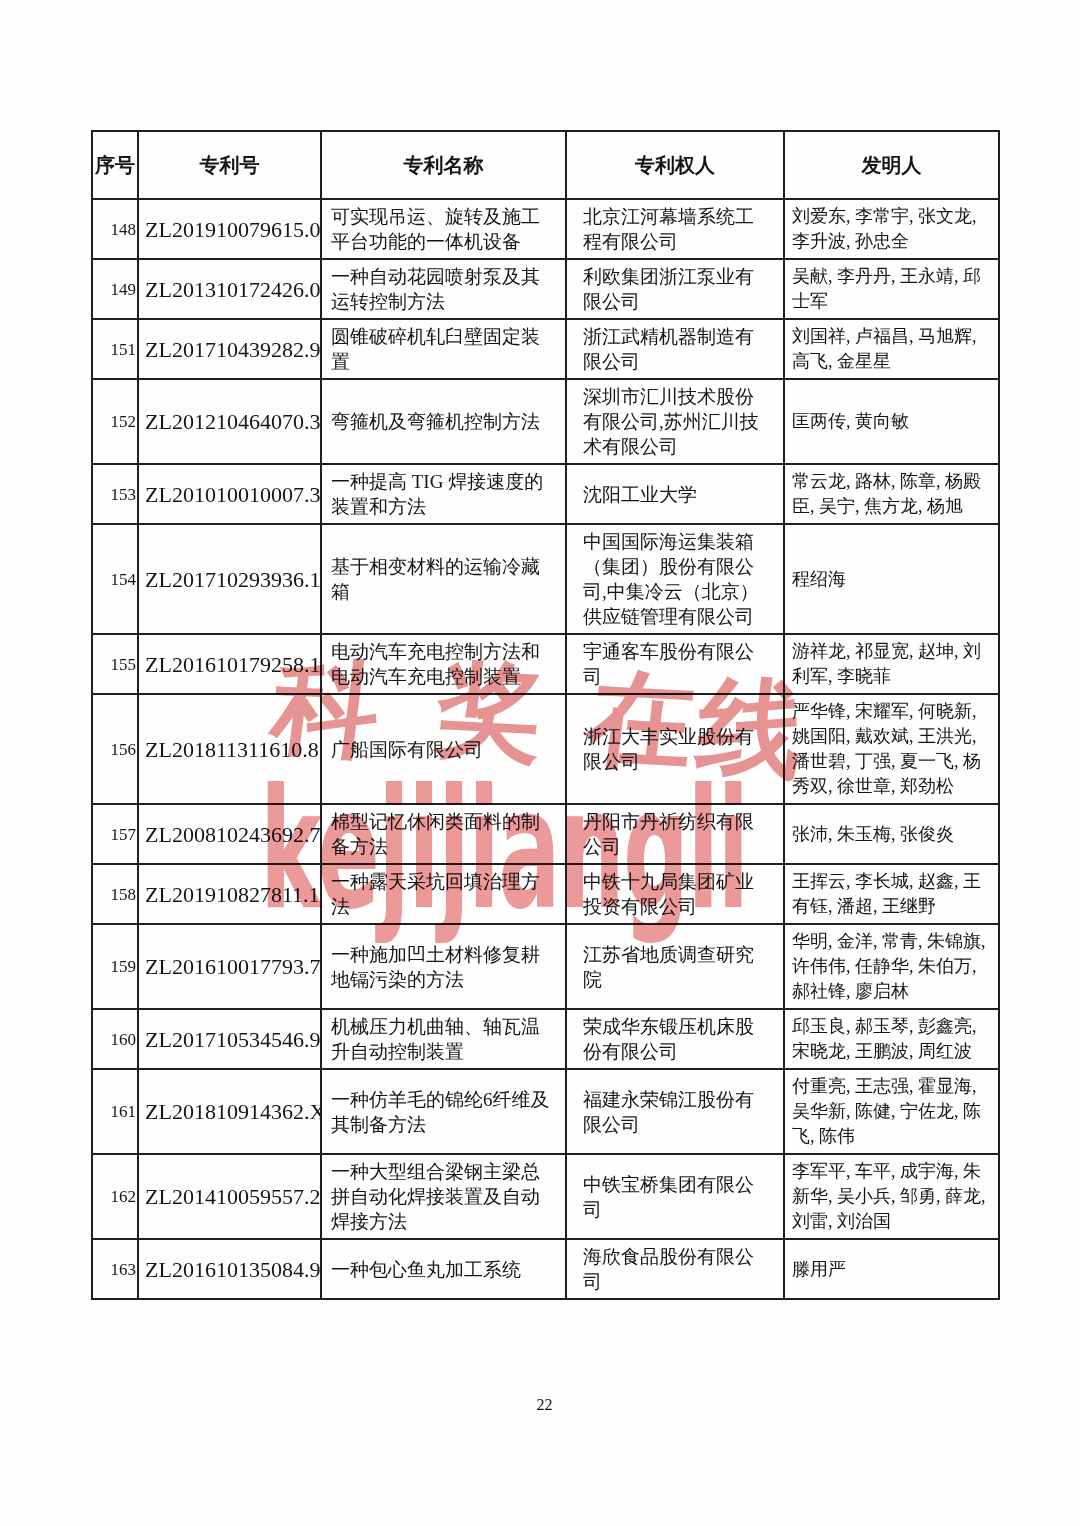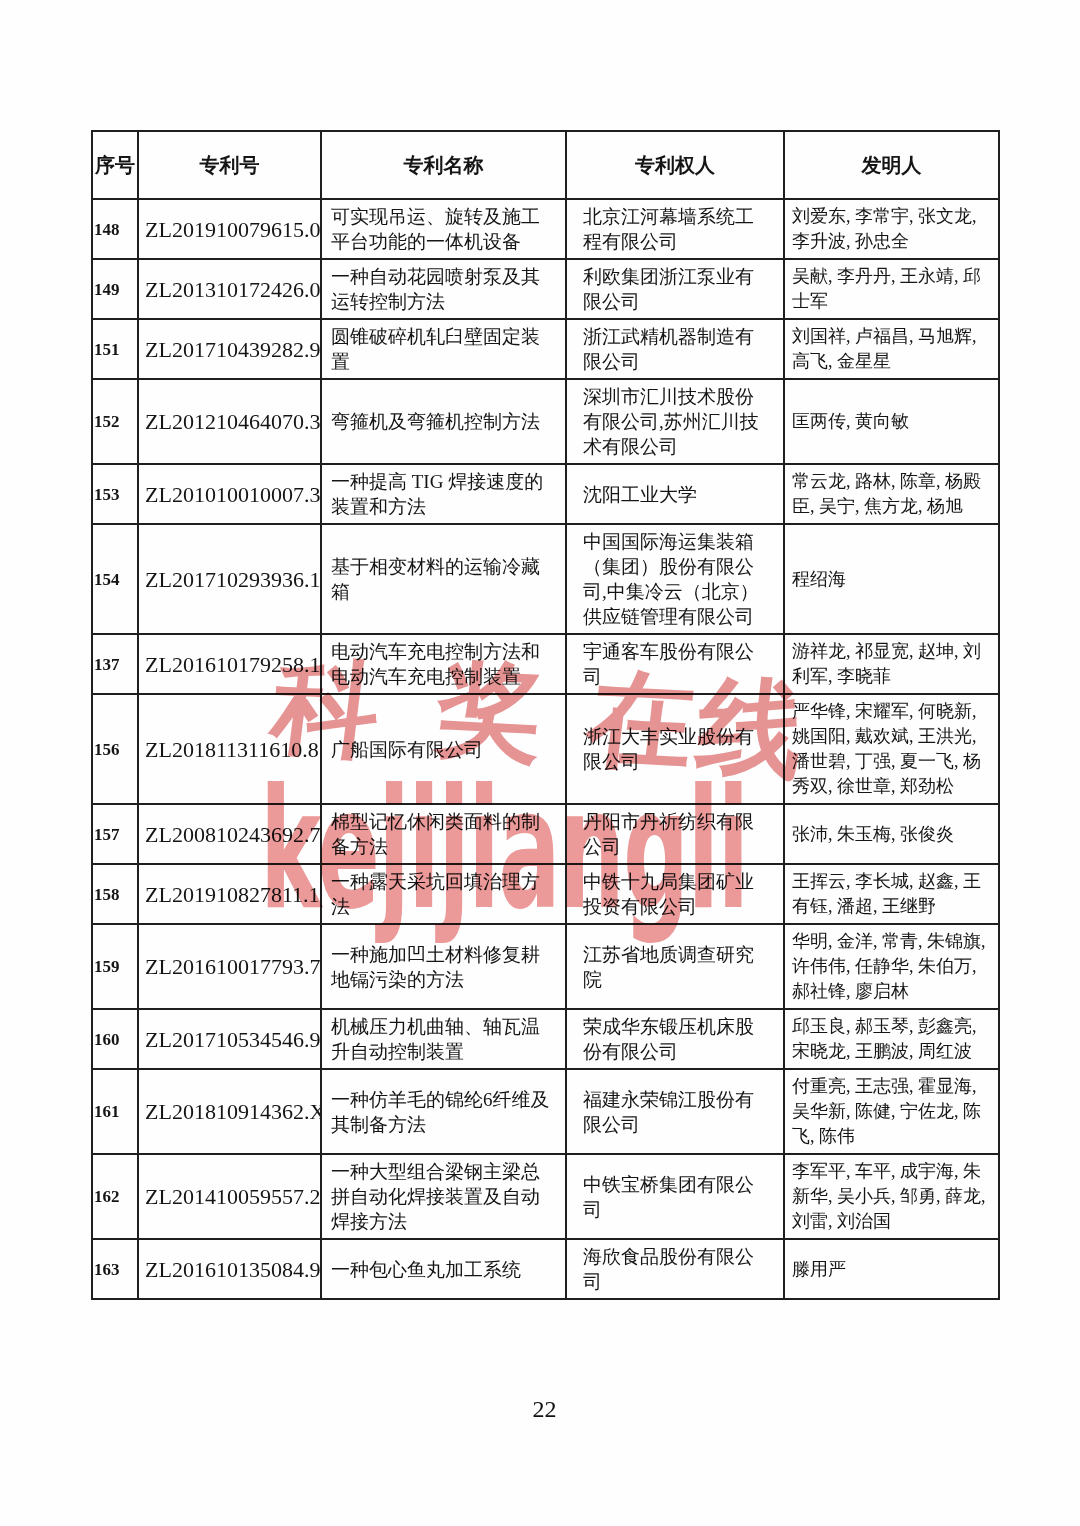--- a/index.html
+++ b/index.html
@@ -10,21 +10,21 @@
   table.patent{
     position:absolute;left:91px;top:130px;width:907px;
     border-collapse:collapse;table-layout:fixed;background:transparent;
   }
   .patent th,.patent td{border:2px solid #1f1f1f;overflow:hidden;}
   .patent th{
     font-size:20px;font-weight:bold;text-align:center;vertical-align:middle;
     padding:20px 2px;line-height:26px;
   }
   .patent td{font-size:19px;line-height:25px;vertical-align:middle;text-align:left;}
-  td.c-no{text-align:left;font-size:17px;padding:4px 1px;font-weight:bold;}
+  td.c-no{text-align:right;font-size:17px;padding:4px 1px;}
   td.c-pat{font-size:22px;padding:4px 6px;white-space:nowrap;}
   td.c-title{padding:4px 9px;font-family:Liberation Serif, serif;}
   td.c-assignee{padding:4px 16px;}
   td.c-inv{font-size:18px;padding:4px 7px;}
 
   .wm{position:absolute;pointer-events:none;mix-blend-mode:multiply;z-index:5;}
   .wm-cjk span{
     position:absolute;display:block;
     font-family:"DejaVu Serif","Liberation Serif",serif;font-weight:bold;
     font-size:106px;color:rgba(222,107,107,0.72);
@@ -36,21 +36,21 @@
   .wm-cjk .ch3{left:698px;top:658px;}
   .wm-latin{
     left:260px;top:768px;height:220px;
     font-family:"DejaVu Sans","Liberation Sans",sans-serif;font-weight:bold;
     font-size:165px;line-height:165px;letter-spacing:-3px;
     color:rgba(231,125,125,0.78);
     transform:scaleX(0.56);transform-origin:left top;white-space:nowrap;
   }
   .page-number{
     position:absolute;left:91px;top:1396px;width:907px;text-align:center;
-    font-size:24px;color:#111;
+    font-size:16px;color:#111;
   }
 </style>
 </head>
 <body>
 
 <div class="page">
 
   <table class="patent">
     <colgroup>
       <col style="width:46px">
@@ -112,21 +112,21 @@
 
     <tr>
       <td class="c-no">154</td>
       <td class="c-pat">ZL201710293936.1</td>
       <td class="c-title">基于相变材料的运输冷藏箱</td>
       <td class="c-assignee">中国国际海运集装箱（集团）股份有限公司,中集冷云（北京）供应链管理有限公司</td>
       <td class="c-inv">程绍海</td>
     </tr>
 
     <tr>
-      <td class="c-no">137</td>
+      <td class="c-no">155</td>
       <td class="c-pat">ZL201610179258.1</td>
       <td class="c-title">电动汽车充电控制方法和电动汽车充电控制装置</td>
       <td class="c-assignee">宇通客车股份有限公司</td>
       <td class="c-inv">游祥龙, 祁显宽, 赵坤, 刘利军, 李晓菲</td>
     </tr>
 
     <tr>
       <td class="c-no">156</td>
       <td class="c-pat">ZL201811311610.8</td>
       <td class="c-title">广船国际有限公司</td>

